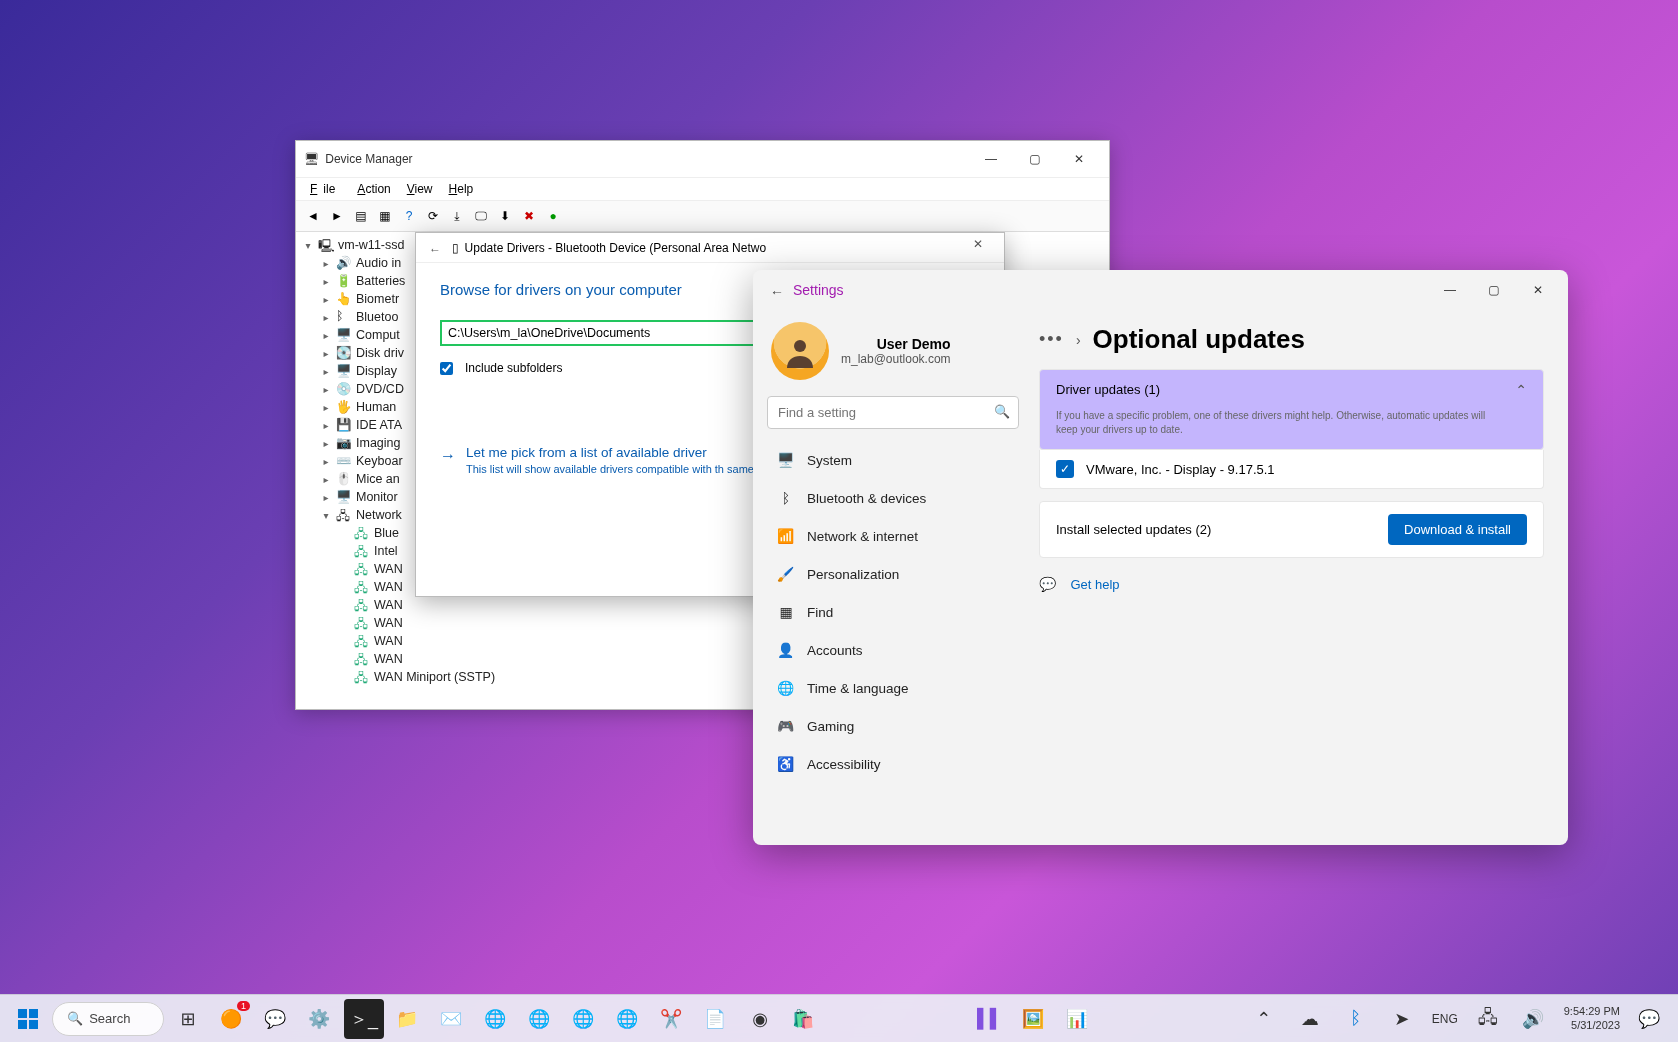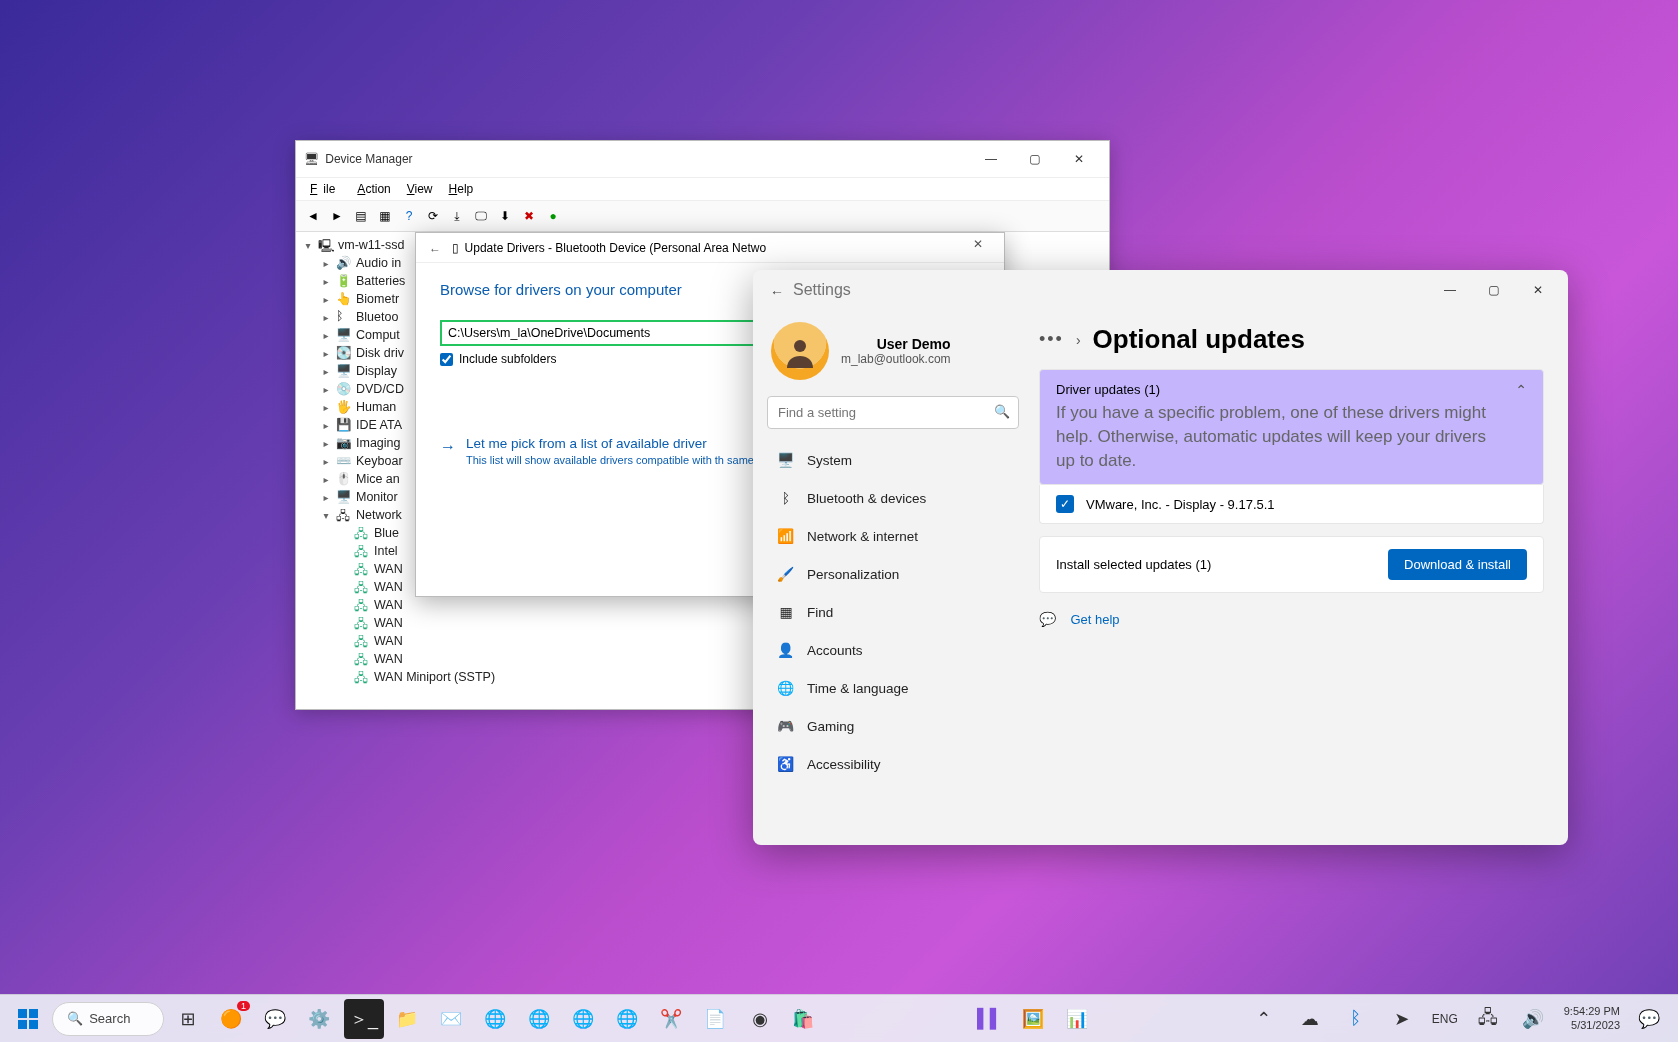--- a/index.html
+++ b/index.html
@@ -37,36 +37,36 @@
   background:#fff; border:1px solid #bbb; box-shadow:0 6px 24px rgba(0,0,0,.3);
 }
 .updrv-title { display:flex; align-items:center; height:30px; padding:0 8px; font-size:12px; border-bottom:1px solid #eee; }
 .updrv-title .back { width:22px; text-align:center; color:#555; }
 .updrv-title .spacer { flex:1; }
 .updrv-title .close { width:36px; height:22px; text-align:center; color:#555; }
 .updrv-body { padding:18px 24px; }
 .updrv-heading { color:#0a5db0; font-size:15px; font-weight:400; margin-bottom:22px; }
 .updrv-label { font-size:12px; margin-bottom:6px; }
 .updrv-input { width:100%; border:2px solid #22c55e; padding:4px 6px; font-size:12.5px; }
-.updrv-check { margin-top:6px; font-size:12px; display:flex; align-items:center; gap:6px; }
+.updrv-check { margin-top:15px; font-size:12px; display:flex; align-items:center; gap:12px; }
 .updrv-check input { accent-color:#0067c0; }
 .updrv-link { margin-top:70px; display:flex; gap:10px; align-items:flex-start; }
 .updrv-link .arrow { color:#0a5db0; font-size:16px; }
 .updrv-link .title { color:#0a5db0; font-size:13.5px; }
 .updrv-link .desc { color:#0a5db0; font-size:11px; line-height:1.35; margin-top:2px; }
 
 
 .settings {
   position:absolute; left:753px; top:270px; width:815px; height:575px;
   background:#f3f3f3; border-radius:8px; box-shadow:0 10px 40px rgba(0,0,0,.35);
   display:flex; flex-direction:column; overflow:hidden;
 }
 .set-title { display:flex; align-items:center; height:40px; padding:0 8px; }
 .set-title .back { width:32px; text-align:center; color:#444; font-size:14px; }
-.set-title .label { font-size:16px; color:#737373;text-align:center; }
+.set-title .label { font-size:14px; color:#a21caf;text-align:center; }
 .set-title .spacer { flex:1; }
 .set-title .tbtn { width:44px; height:30px; display:flex; align-items:center; justify-content:center; color:#333; font-size:12px; border-radius:4px; }
 
 .set-body { display:flex; flex:1; }
 .set-side { width:280px; padding:8px 14px; }
 .user { display:flex; align-items:center; gap:12px; margin:4px 4px 16px;text-align:right; }
 .avatar { width:58px; height:58px; border-radius:50%; background: radial-gradient(circle at 50% 35%, #f6c56a 0 55%, #f5a623 56% 100%); display:flex; align-items:center; justify-content:center; }
 .user .name { font-size:14px; font-weight:600; }
 .user .email { font-size:12px; color:#555; }
 .search { position:relative; margin-bottom:14px; }
@@ -79,21 +79,21 @@
 
 .set-main { flex:1; padding:6px 24px 20px 6px; }
 .crumb { display:flex; align-items:center; gap:12px; margin-bottom:14px; margin-top:8px; }
 .crumb .dots { font-size:18px; color:#555; letter-spacing:2px; }
 .crumb .chev { color:#555; font-size:14px; }
 .crumb h1 { font-size:26px; font-weight:600; }
 
 .card { background:#c4b5fd; border:1px solid #e6e6e6; border-radius:4px; padding:12px 16px; margin-bottom:12px; }
 .card .top { display:flex; justify-content:space-between; align-items:flex-start; gap:12px; }
 .card .title { font-size:13px; font-weight:400; }
-.card .sub { font-size:17px; color:#666; margin-top:4px; line-height:1.4; }
+.card .sub { font-size:10px; color:#666; margin-top:12px; line-height:1.4; }
 .chev-up { color:#555; font-size:14px; }
 
 .drv-row { display:flex; align-items:center; gap:12px; padding:10px 16px; border:1px solid #e6e6e6; border-top:none; border-radius:0 0 4px 4px; background:#fff; margin-top:-12px; margin-bottom:12px; }
 .drv-row .cb { width:18px; height:18px; border-radius:3px; background:#0067c0; display:flex; align-items:center; justify-content:center; color:#fff; font-size:12px; }
 .drv-row .label { font-size:13px; }
 
 .inst { display:flex; align-items:center; justify-content:space-between; background:#fff; border:1px solid #e6e6e6; border-radius:4px; padding:12px 16px; }
 .inst .label { font-size:13px; }
 .btn-primary { background:#0067c0; color:#fff; border:none; padding:8px 16px; border-radius:4px; font-size:13px; }
 
@@ -398,21 +398,21 @@
             <div class="sub">If you have a specific problem, one of these drivers might help. Otherwise, automatic updates will keep your drivers up to date.</div>
           </div>
           <div class="chev-up">⌃</div>
         </div>
       </div>
       <div class="drv-row">
         <div class="cb">✓</div>
         <div class="label">VMware, Inc. - Display - 9.17.5.1</div>
       </div>
       <div class="inst">
-        <div class="label">Install selected updates (1)</div>
+        <div class="label">Install selected updates (2)</div>
         <button class="btn-primary">Download &amp; install</button>
       </div>
       <div class="help">
         <span class="ico">💬</span>
         <a href="#">Get help</a>
       </div>
     </div>
   </div>
 </div>
 

